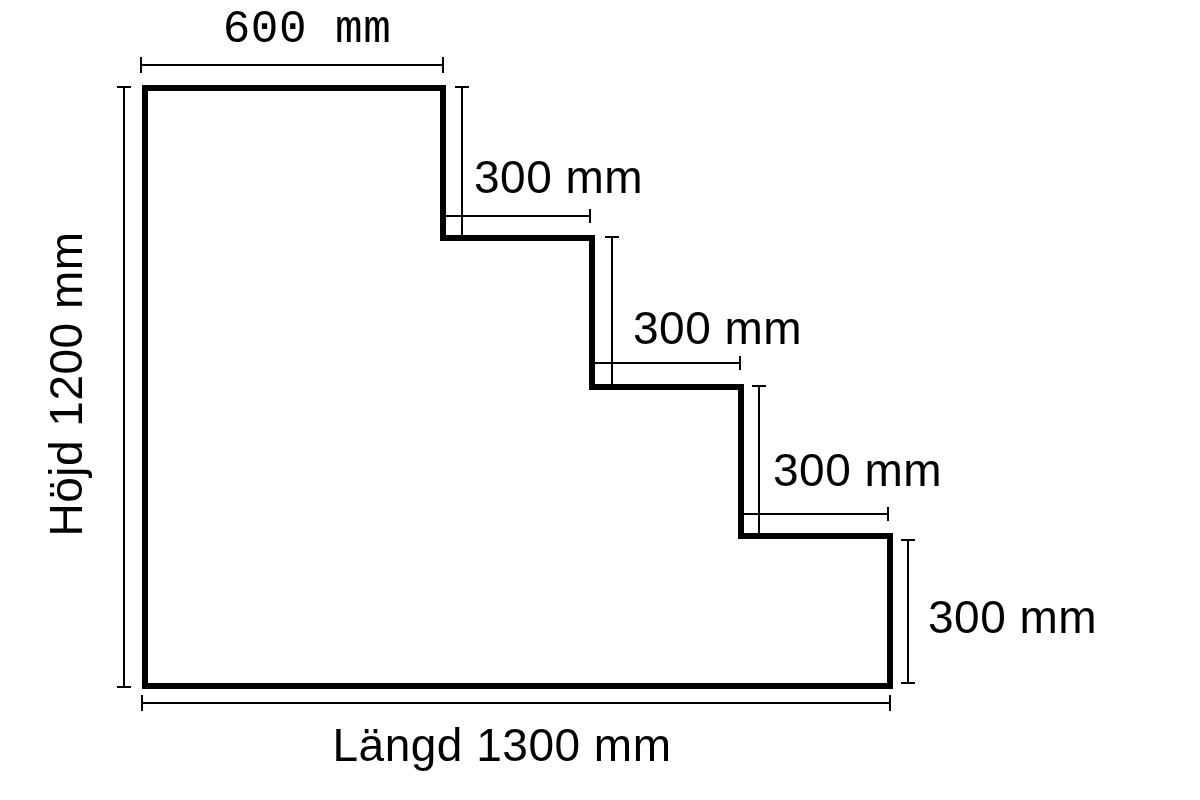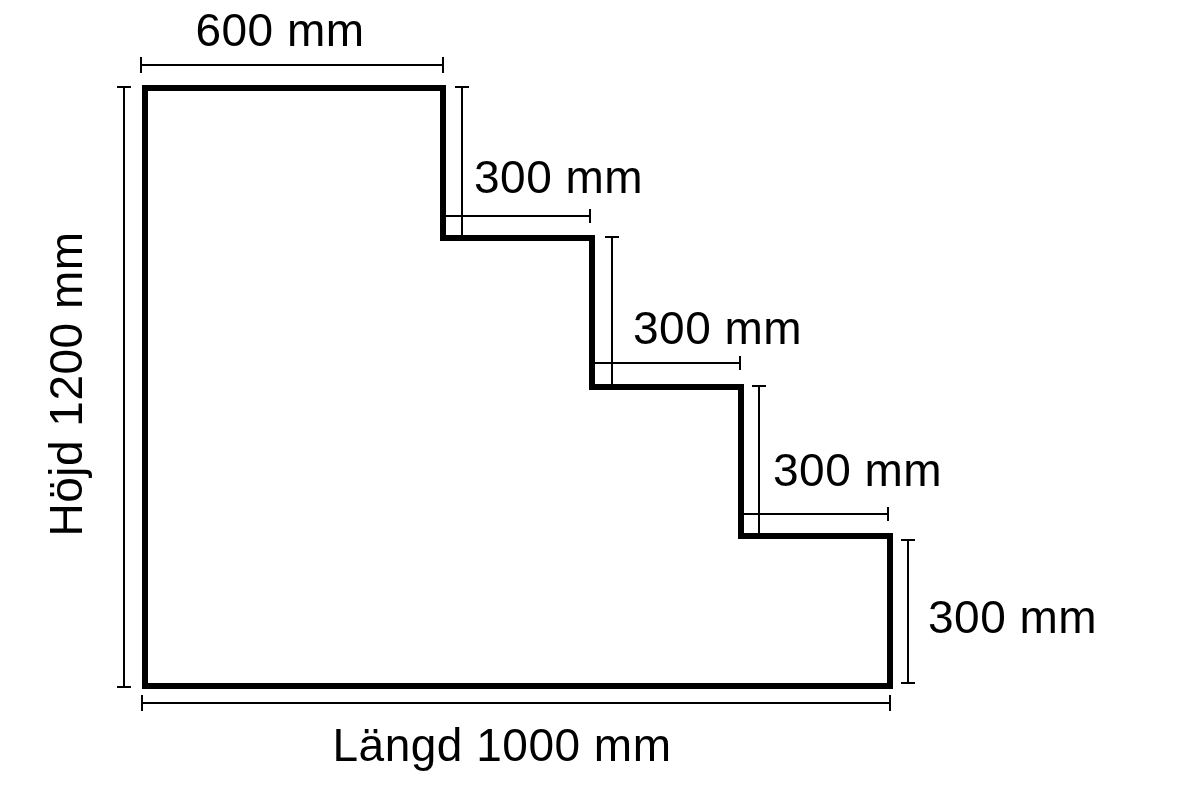--- a/index.html
+++ b/index.html
@@ -71,27 +71,27 @@
     <line x1="759" y1="386" x2="759" y2="534" stroke-width="2"></line>
     <line x1="752" y1="386" x2="766" y2="386" stroke-width="2.5"></line>
     <line x1="744" y1="514" x2="888" y2="514" stroke-width="2"></line>
     <line x1="888" y1="507" x2="888" y2="521" stroke-width="2.5"></line>
 
     <line x1="908" y1="540" x2="908" y2="683" stroke-width="2"></line>
     <line x1="901" y1="540" x2="915" y2="540" stroke-width="2.5"></line>
     <line x1="901" y1="683" x2="915" y2="683" stroke-width="2.5"></line>
   </svg>
 
-  <div class="dim-label centered" style="left:280px; top:7px;">600 mm</div>
+  <div class="dim-label centered" style="left:307px; top:7px;font-family:Liberation Mono, monospace;">600 mm</div>
 
   <div class="dim-label rotated" style="left:66px; top:384px;">Höjd 1200 mm</div>
 
   <div class="dim-label" style="left:474px; top:154px;">300 mm</div>
 
   <div class="dim-label" style="left:633px; top:305px;">300 mm</div>
 
   <div class="dim-label" style="left:773px; top:447px;">300 mm</div>
 
   <div class="dim-label" style="left:928px; top:594px;">300 mm</div>
 
-  <div class="dim-label centered" style="left:502px; top:722px;">Längd 1000 mm</div>
+  <div class="dim-label centered" style="left:502px; top:722px;">Längd 1300 mm</div>
 
 </div>
 
 </body></html>

